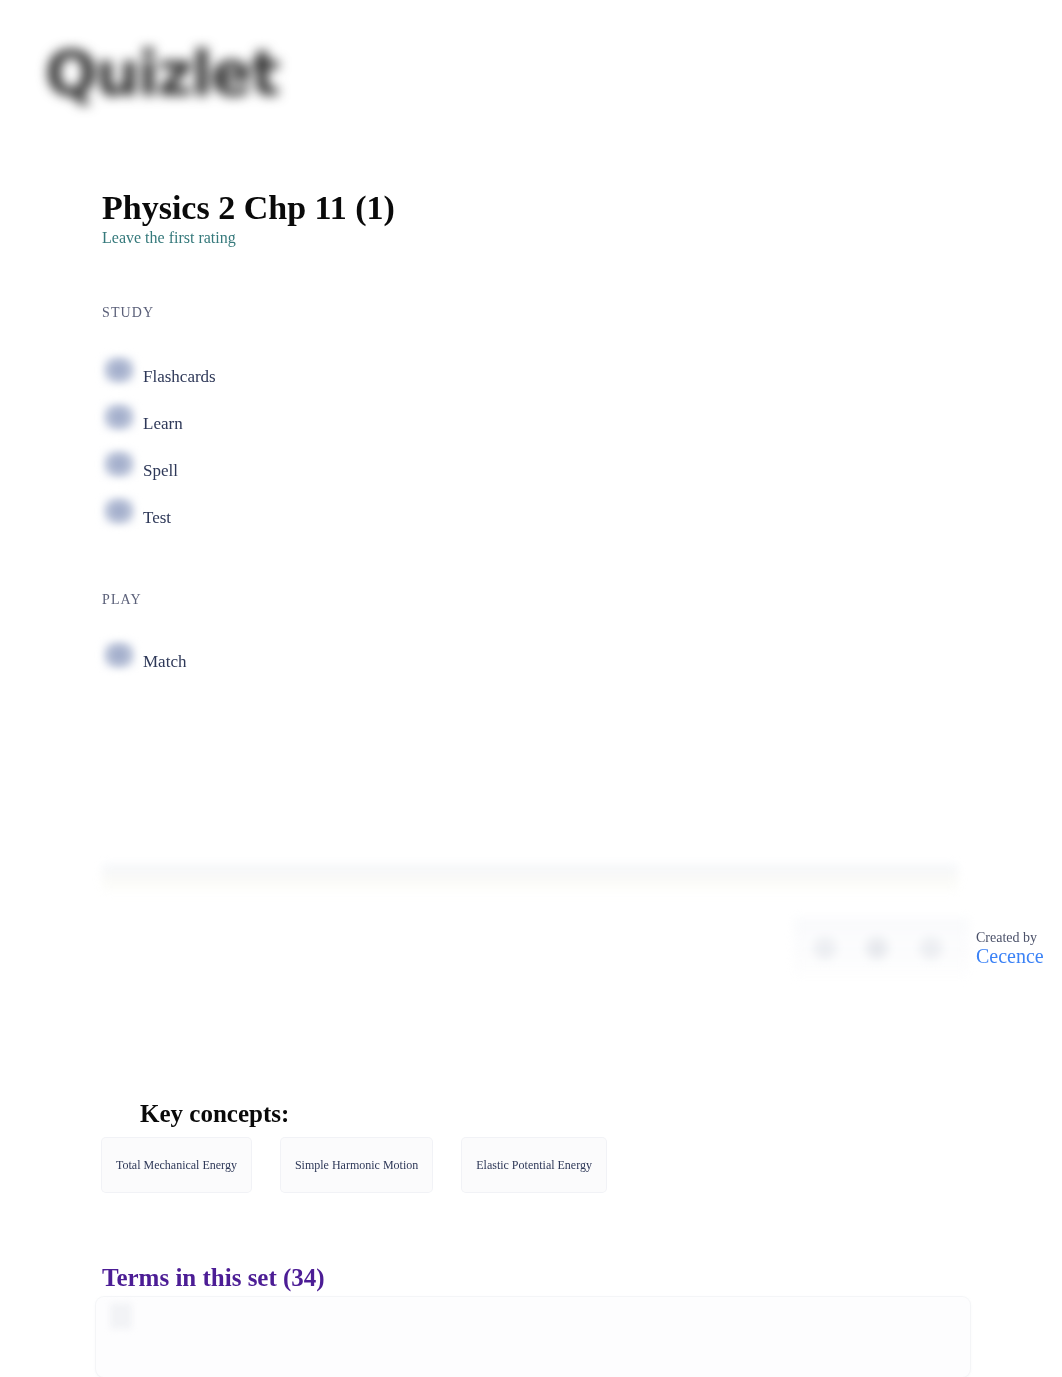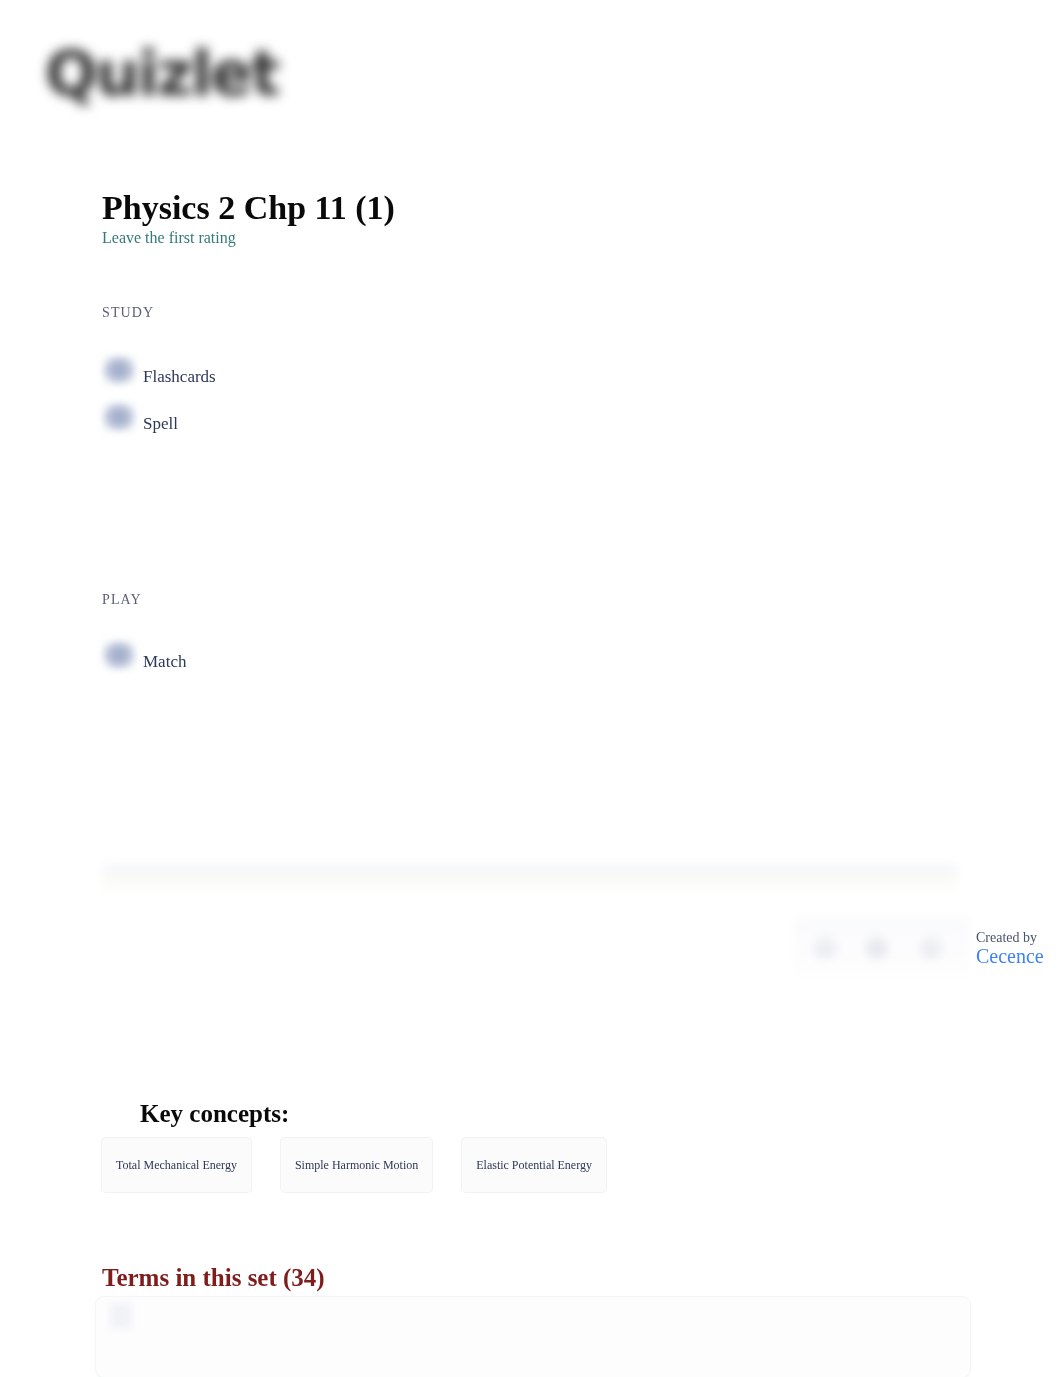--- a/index.html
+++ b/index.html
@@ -197,21 +197,21 @@
     cursor: pointer;
     white-space: nowrap;
   }
 
   
   .terms-heading {
     position: absolute;
     left: 0;
     top: 1243px;
     font-size: 25px;
-    color: #7f1d1d;
+    color: #4c1d95;
   }
   .term-card {
     position: absolute;
     left: -6px;
     top: 1297px;
     width: 874px;
     height: 80px;
     background: #fdfdfe;
     border-radius: 8px;
     box-shadow: 0 0 0 1px rgba(243,244,247,0.95), 0 1px 3px rgba(210,214,224,0.35);
@@ -242,21 +242,29 @@
 
   <div class="section-label label-study">STUDY</div>
 
   <div class="mode-list mode-list-study">
     <div class="mode-item">
       <span class="mode-icon"></span>
       <span class="mode-label">Flashcards</span>
     </div>
     <div class="mode-item">
       <span class="mode-icon"></span>
+      <span class="mode-label">Learn</span>
+    </div>
+    <div class="mode-item">
+      <span class="mode-icon"></span>
       <span class="mode-label">Spell</span>
+    </div>
+    <div class="mode-item">
+      <span class="mode-icon"></span>
+      <span class="mode-label">Test</span>
     </div>
   </div>
 
   <div class="section-label label-play">PLAY</div>
 
   <div class="mode-list mode-list-play">
     <div class="mode-item">
       <span class="mode-icon"></span>
       <span class="mode-label">Match</span>
     </div>

